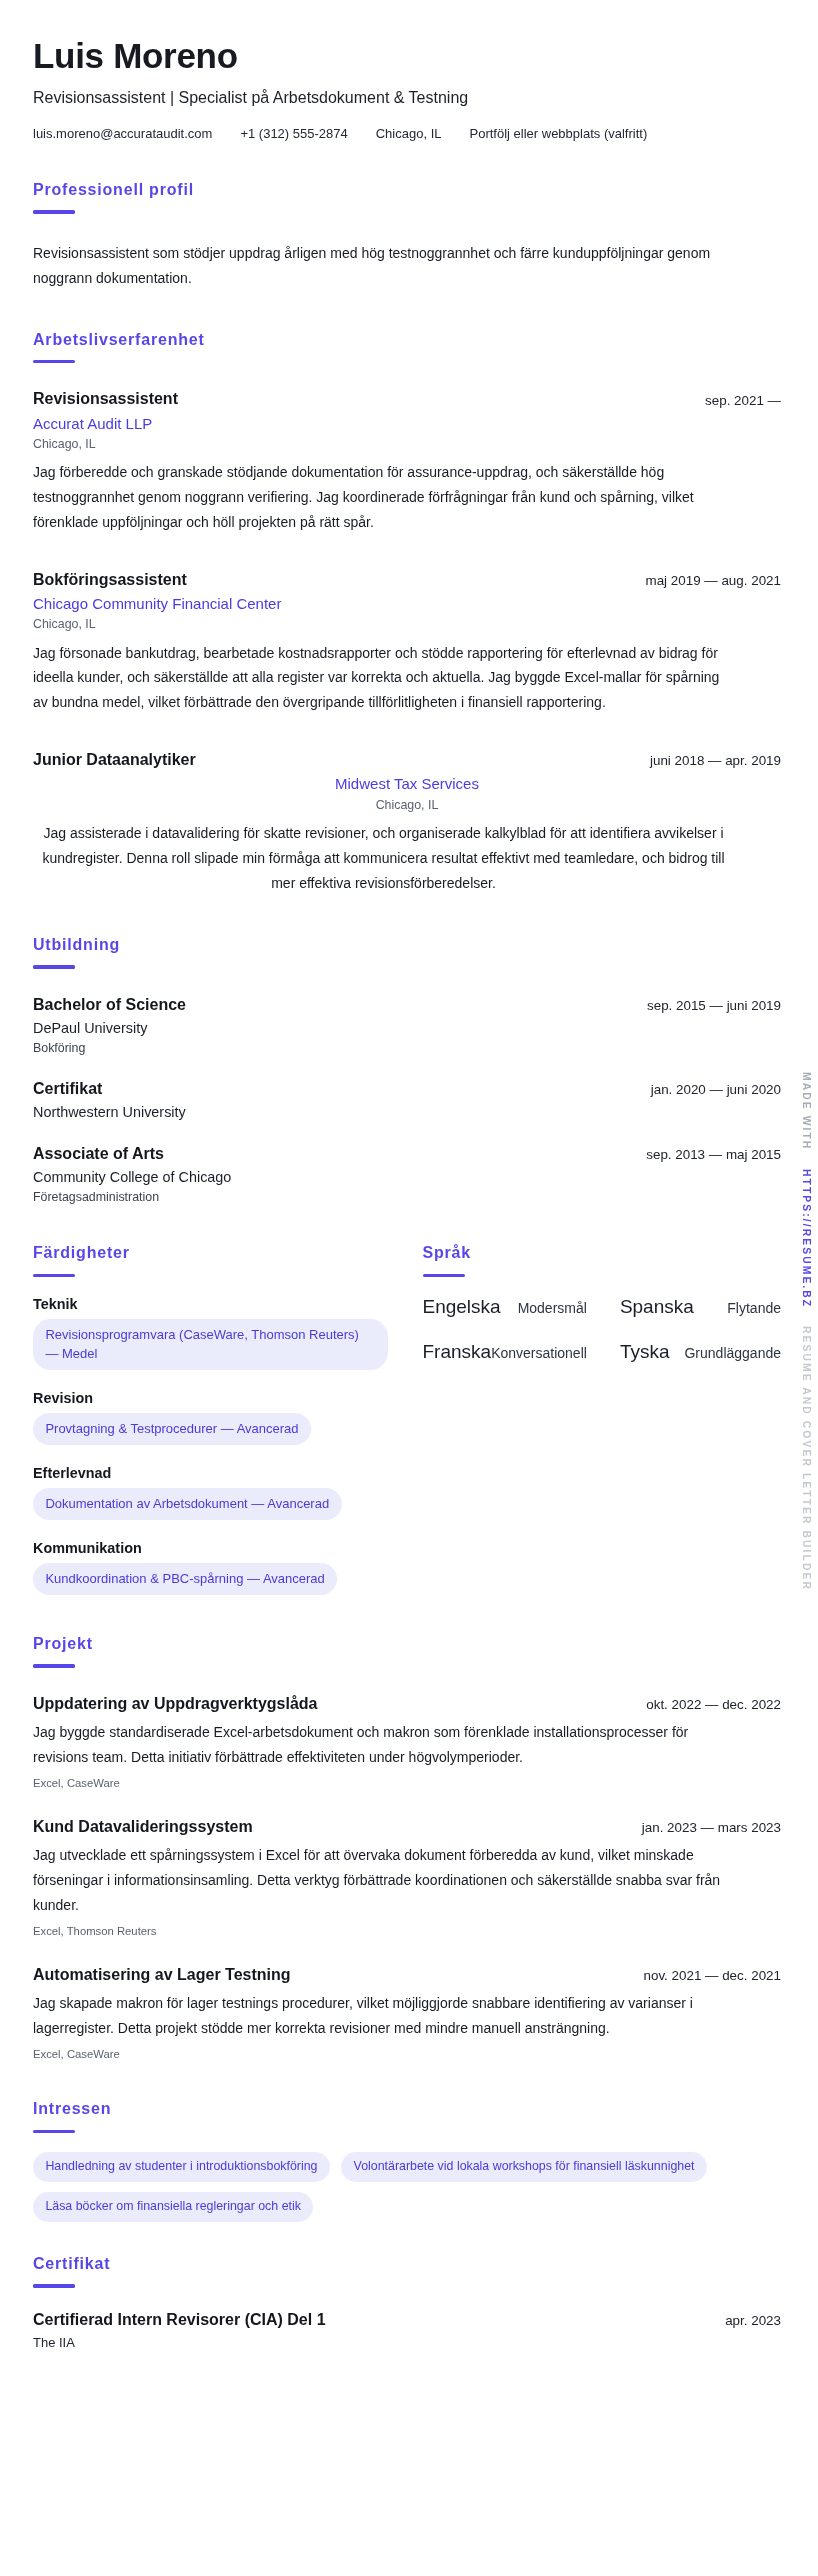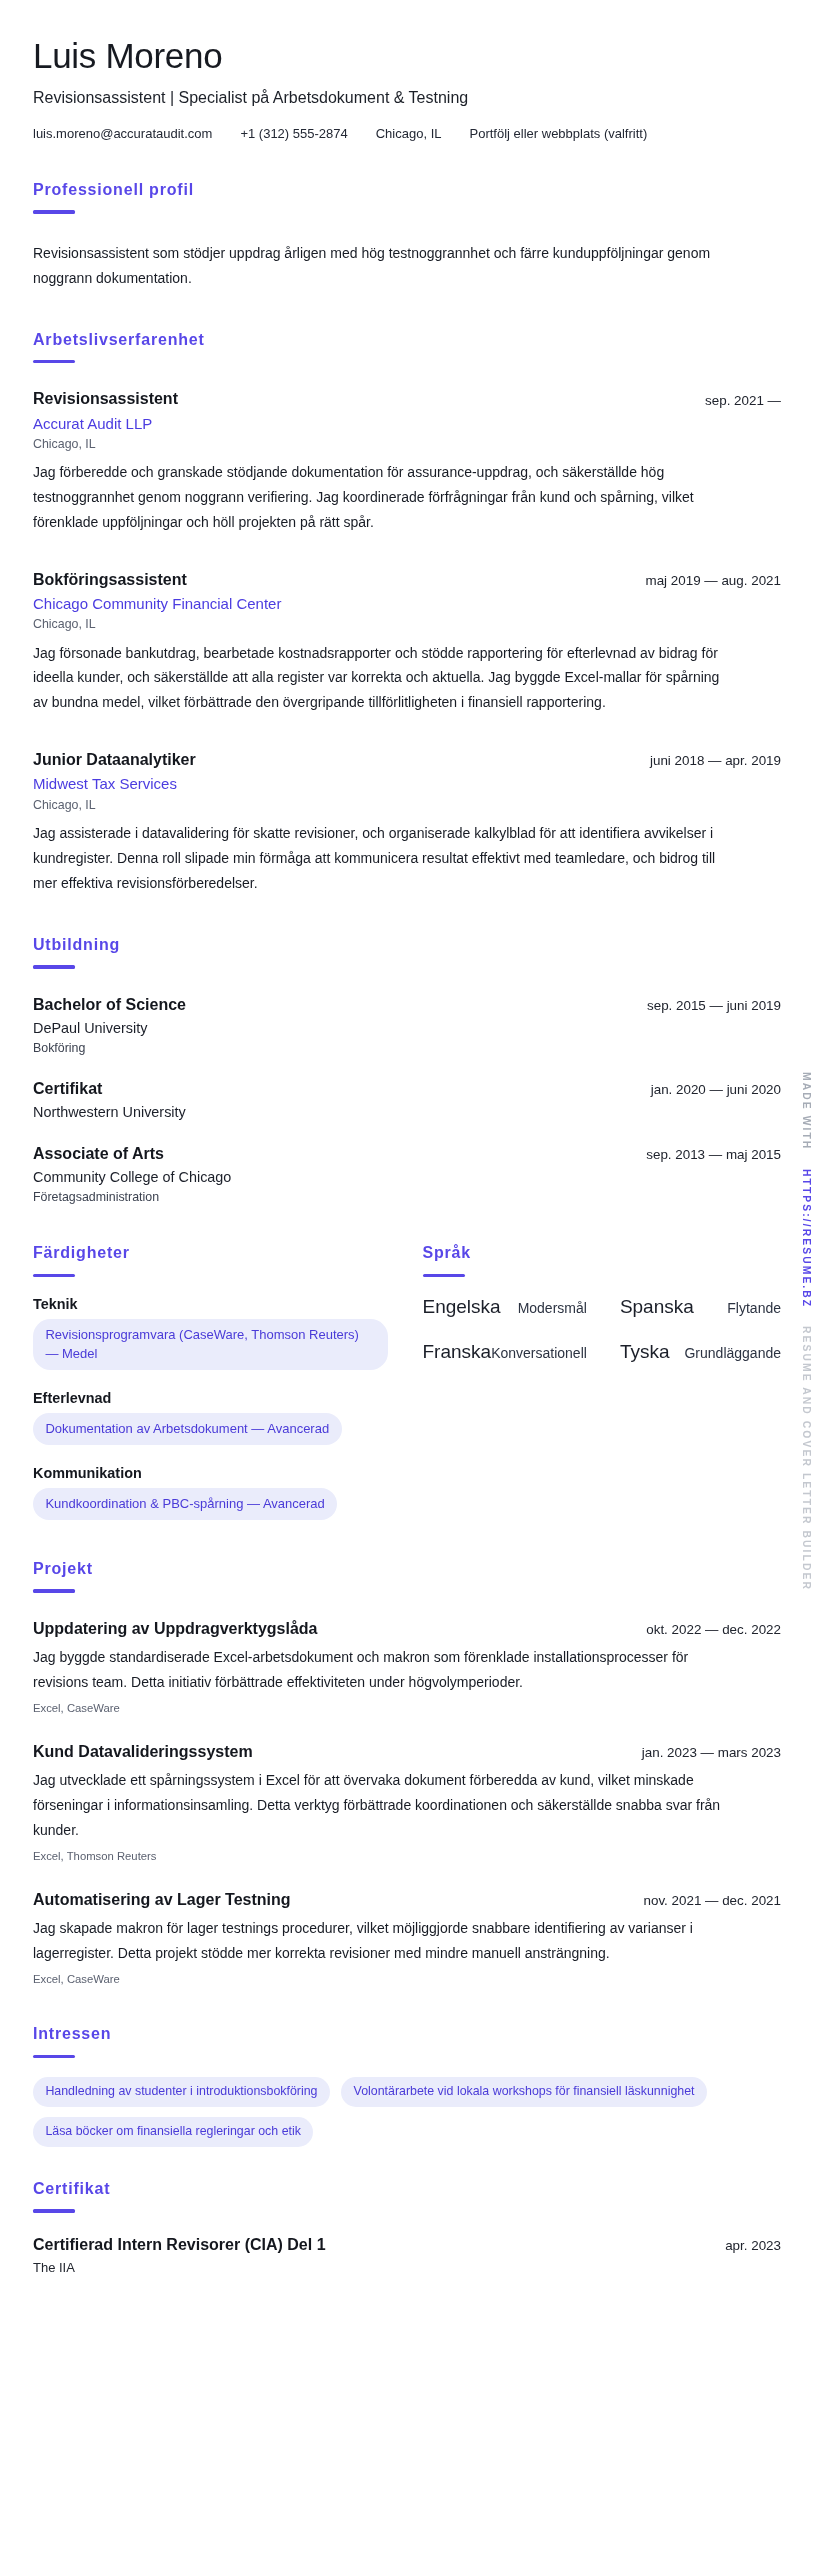--- a/index.html
+++ b/index.html
@@ -9,39 +9,39 @@
     width:818px;
     min-height:2603px;
     box-sizing:border-box;
     padding:36px 37px 15.5px 33px;
     background:#fff;
     font-family:"Liberation Sans", sans-serif;
     color:var(--text_dark,#171a21);
     overflow:hidden;
   }
   
-  .name{font-size:35px;font-weight:400;margin:0 0 13.4px 0;letter-spacing:-0.3px;color:var(--text_dark,#171a21);}
+  .name{font-size:35px;font-weight:700;margin:0 0 13.4px 0;letter-spacing:-0.3px;color:var(--text_dark,#171a21);}
   .subtitle{font-size:16px;margin:0 0 18.5px 0;color:#1c2028;}
   .contact-row{display:flex;flex-wrap:wrap;gap:19px 28px;font-size:13px;color:#232834;margin:0 0 12.4px 0;}
   .contact-row span{white-space:nowrap;}
   
   .sec{margin-top:40px;}
   .sec-h{font-size:16px;font-weight:700;letter-spacing:0.8px;color:var(--accent,#5847e8);margin:0;}
   .sec-bar{width:42px;height:3.6px;border-radius:1.5px;background:var(--accent,#5847e8);margin-top:11.3px;}
   .sec-content{margin-top:27px;}
   .sec-content.tight{margin-top:18.5px;}
   .body-text{font-size:14px;line-height:1.78;margin:0;max-width:701px;color:#181c25;}
   
   .item-head{display:flex;justify-content:space-between;align-items:flex-start;}
   .item-title{font-size:16px;font-weight:700;margin:0;color:#14171e;}
   .item-dates{font-size:13.4px;color:var(--text_date,#20242e);white-space:nowrap;margin-left:20.6px;padding-top:2.1px;}
   .company{font-size:15px;color:var(--accent_company,#4b3ce0);margin:6.2px 0 0 0;}
   .location{font-size:12.4px;color:var(--text_gray,#5b6170);margin:5.2px 0 0 0;}
   .job{margin-bottom:36px;}
-  .job:last-child{margin-bottom:0;}
+  .job:last-child{margin-bottom:0;text-align:center;}
   .job .body-text{margin-top:9.3px;}
   .edu{margin-bottom:25px;}
   .edu:last-child{margin-bottom:0;}
   .edu-school{font-size:14.4px;color:#1b1f29;margin:6.2px 0 0 0;}
   .edu-field{font-size:12.4px;color:#3c4250;margin:5.2px 0 0 0;}
   
   .two-col{display:flex;gap:31px;}
   .col{flex:1 1 0;min-width:0;}
   .skill-group{margin-bottom:19.6px;}
   .skill-group:last-child{margin-bottom:0;}
@@ -182,20 +182,24 @@
     <section class="col">
       <h2 class="sec-h">Färdigheter</h2>
       <div class="sec-bar"></div>
       <div class="sec-content tight">
 
         <div class="skill-group">
           <p class="group-label">Teknik</p>
           <span class="chip">Revisionsprogramvara (CaseWare, Thomson Reuters) — Medel</span>
         </div>
         <div class="skill-group">
+          <p class="group-label">Revision</p>
+          <span class="chip">Provtagning &amp; Testprocedurer — Avancerad</span>
+        </div>
+        <div class="skill-group">
           <p class="group-label">Efterlevnad</p>
           <span class="chip">Dokumentation av Arbetsdokument — Avancerad</span>
         </div>
         <div class="skill-group">
           <p class="group-label">Kommunikation</p>
           <span class="chip">Kundkoordination &amp; PBC-spårning — Avancerad</span>
         </div>
 
       </div>
     </section>

